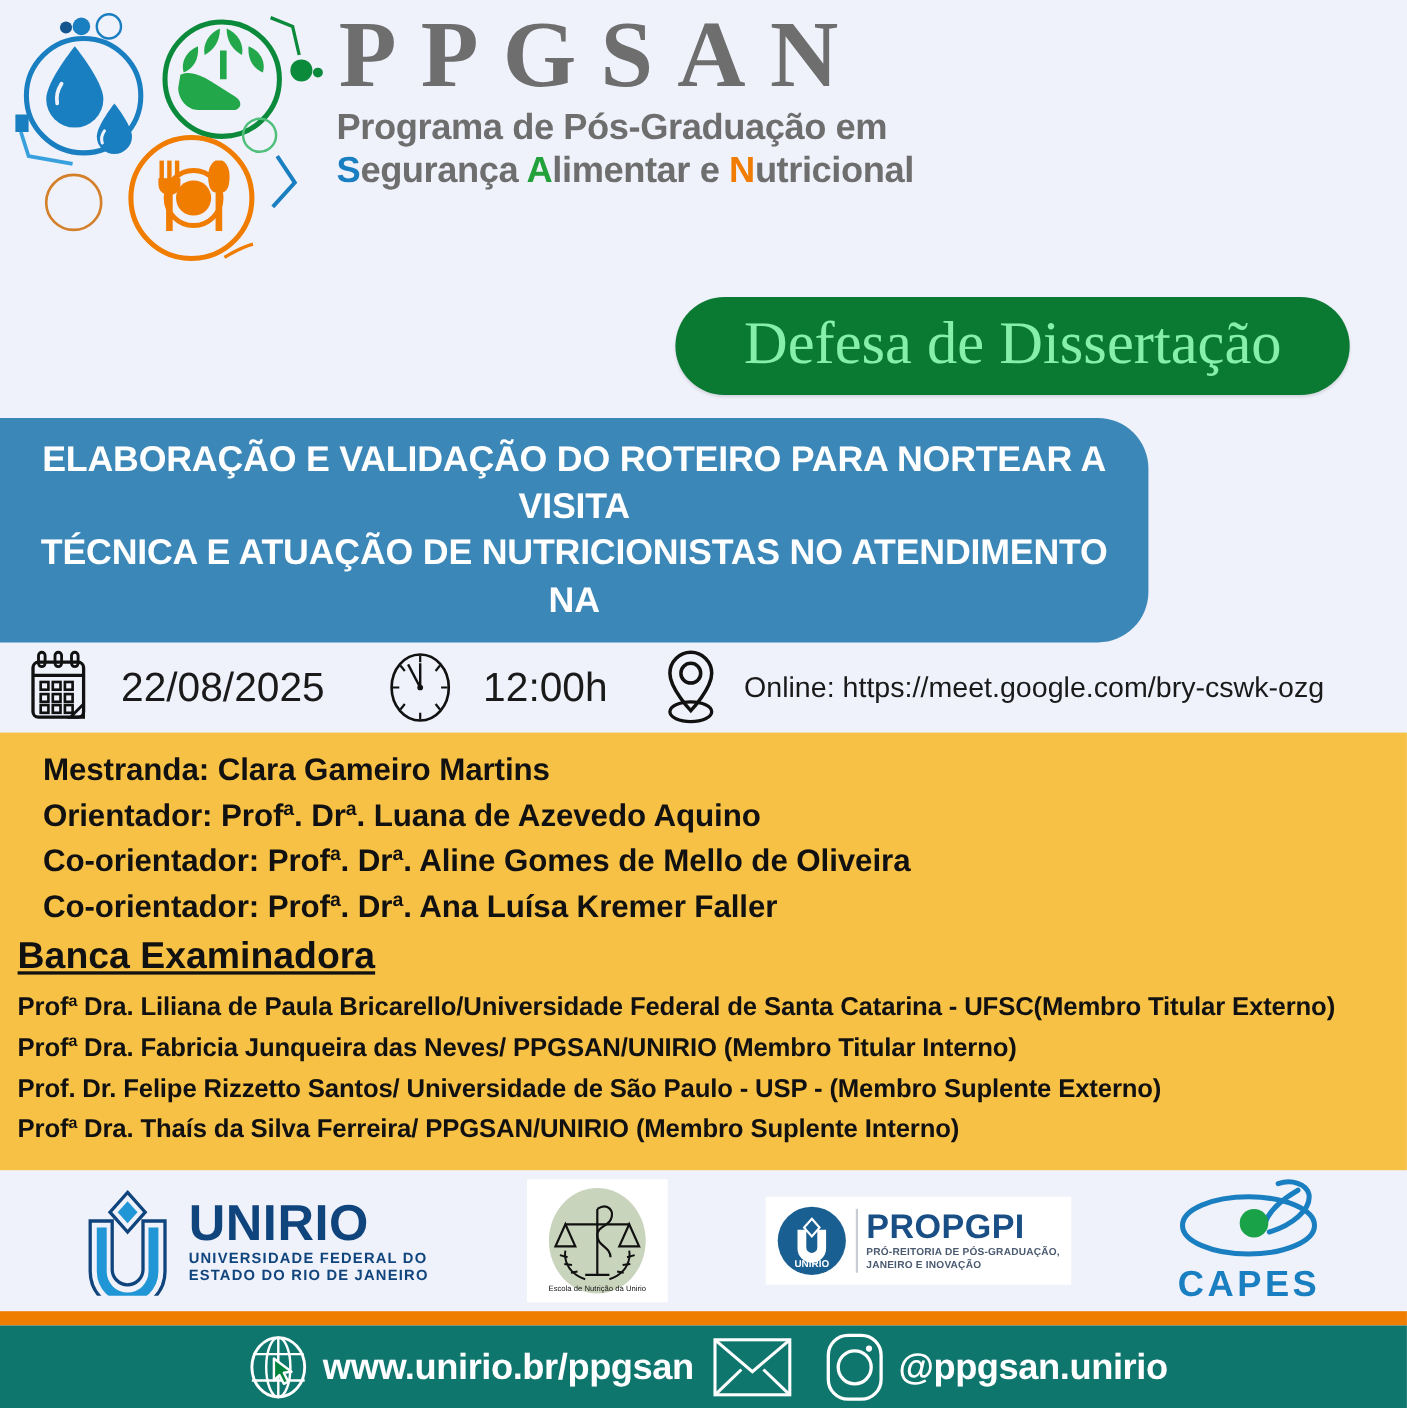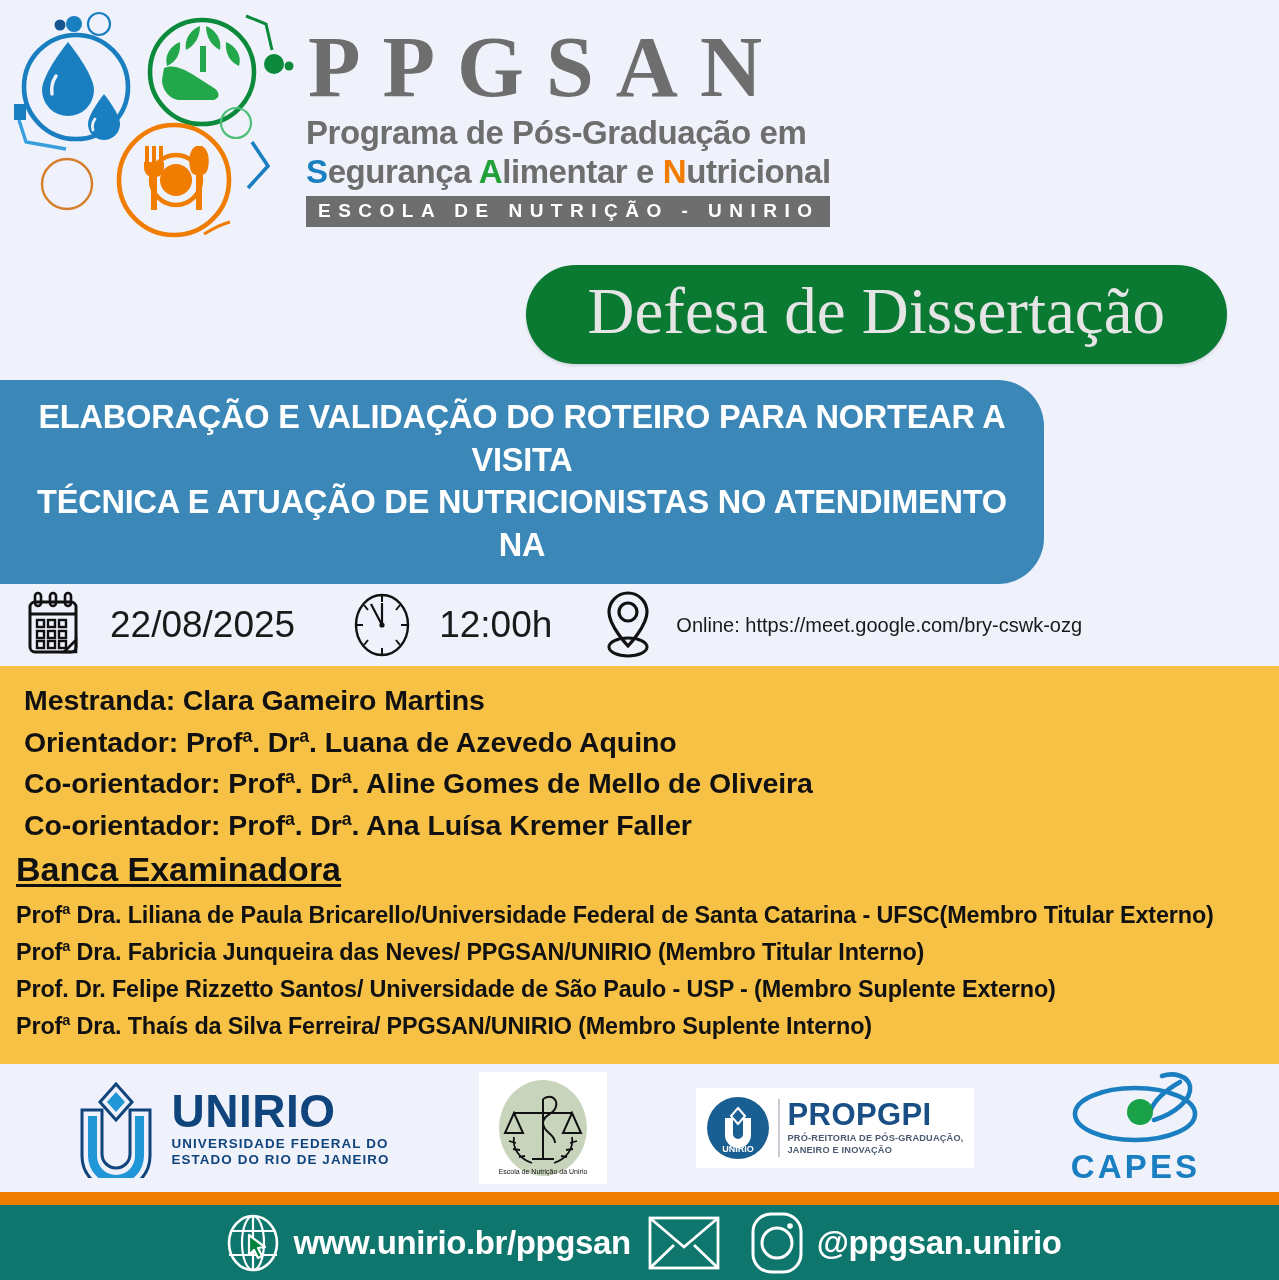--- a/index.html
+++ b/index.html
@@ -9,21 +9,21 @@
     background:#eff1fb;
     font-family:"Liberation Sans", sans-serif;
     overflow:hidden;
     position:relative;
   }
   .poster{position:relative;width:1279px;height:1280px;display:flex;flex-direction:column;}
 
   
   .header{position:relative;height:248px;flex:0 0 248px;display:flex;align-items:flex-start;}
   .logo-mark{position:absolute;left:4px;top:2px;width:300px;height:240px;}
-  .logo-text{position:absolute;left:300px;top:24px;width:560px;}
+  .logo-text{position:absolute;left:300px;top:6px;width:560px;}
   .brand-acronym{
     font-family:"Liberation Serif", serif;
     font-weight:700;font-size:86px;line-height:1.02;
     color:#6e6e6e;letter-spacing:22px;
     margin:0;padding:0 0 0 8px;white-space:nowrap;
   }
   .brand-line1{
     font-family:"Liberation Sans", sans-serif;
     font-weight:700;font-size:33px;color:#6e6e6e;
     margin:2px 0 0 6px;letter-spacing:-0.4px;white-space:nowrap;
@@ -44,21 +44,21 @@
 
   
   .green-pill-wrap{flex:0 0 132px;display:flex;justify-content:flex-end;align-items:center;padding-right:52px;}
   .green-pill{
     background:#0a7a33;border-radius:60px;
     padding:14px 62px 20px 62px;
     box-shadow:0 2px 3px rgba(0,0,0,.12);
   }
   .green-pill-label{
     font-family:"Liberation Serif", serif;
-    color:#e5e5e5;font-size:65px;font-weight:400;line-height:1;
+    color:#86efac;font-size:55px;font-weight:400;line-height:1;
     white-space:nowrap;
   }
 
   
   .blue-box-wrap{flex:0 0 168px;display:flex;justify-content:flex-start;}
   .blue-box{
     background:#3b87b8;color:#ffffff;
     width:1044px;margin-left:0;
     border-radius:0 46px 46px 0;
     padding:16px 26px 18px 26px;
@@ -70,35 +70,35 @@
     text-align:center;letter-spacing:-0.2px;margin:0;
   }
 
   
   .info-row{
     flex:0 0 82px;display:flex;align-items:center;
     padding:0 0 0 22px;gap:0;
   }
   .info-cell{display:flex;align-items:center;}
   .info-text{font-size:37px;color:#1a1a1a;font-weight:400;white-space:nowrap;}
-  .info-text.url{font-size:20px;}
+  .info-text.url{font-size:26px;}
   .gap-a{width:26px;}
   .gap-b{width:54px;}
   .gap-c{width:24px;}
   .gap-d{width:48px;}
   .gap-e{width:20px;}
 
   
   .yellow{
     flex:1 1 auto;background:#f7c146;
     padding:14px 16px 8px 16px;box-sizing:border-box;
   }
   .people-line{
     font-size:28.5px;font-weight:700;color:#111111;
-    line-height:1.46;margin:0 0 0 8px;letter-spacing:-0.1px;white-space:nowrap;
+    line-height:1.46;margin:0 0 0 23px;letter-spacing:-0.1px;white-space:nowrap;
   }
   .people-line sup{font-size:.62em;vertical-align:super;}
   .banca-title{
     font-size:34px;font-weight:700;color:#111111;
     text-decoration:underline;text-underline-offset:3px;
     margin:3px 0 10px 0;
   }
   .banca-line{
     font-size:23.4px;font-weight:700;color:#111111;
     line-height:1.42;margin:0 0 4px 0;letter-spacing:-0.15px;
@@ -200,21 +200,20 @@
         <path d="M200 232 C210 226 218 222 226 220" fill="none" stroke="#f07c00" stroke-width="3"></path>
       </svg>
     </div>
 
     <div class="logo-text">
       <div class="brand-acronym">PPGSAN</div>
       <div class="brand-line1">Programa de Pós-Graduação em</div>
       <div class="brand-line2">
         <span class="s-blue">S</span><span>egurança </span><span class="a-green">A</span><span>limentar e </span><span class="n-orange">N</span><span>utricional</span>
       </div>
-      <div class="brand-strip">ESCOLA DE NUTRIÇÃO - UNIRIO</div>
     </div>
   </div>
 
   <div class="green-pill-wrap">
     <div class="green-pill">
       <div class="green-pill-label">Defesa de Dissertação</div>
     </div>
   </div>
 
   <div class="blue-box-wrap">

